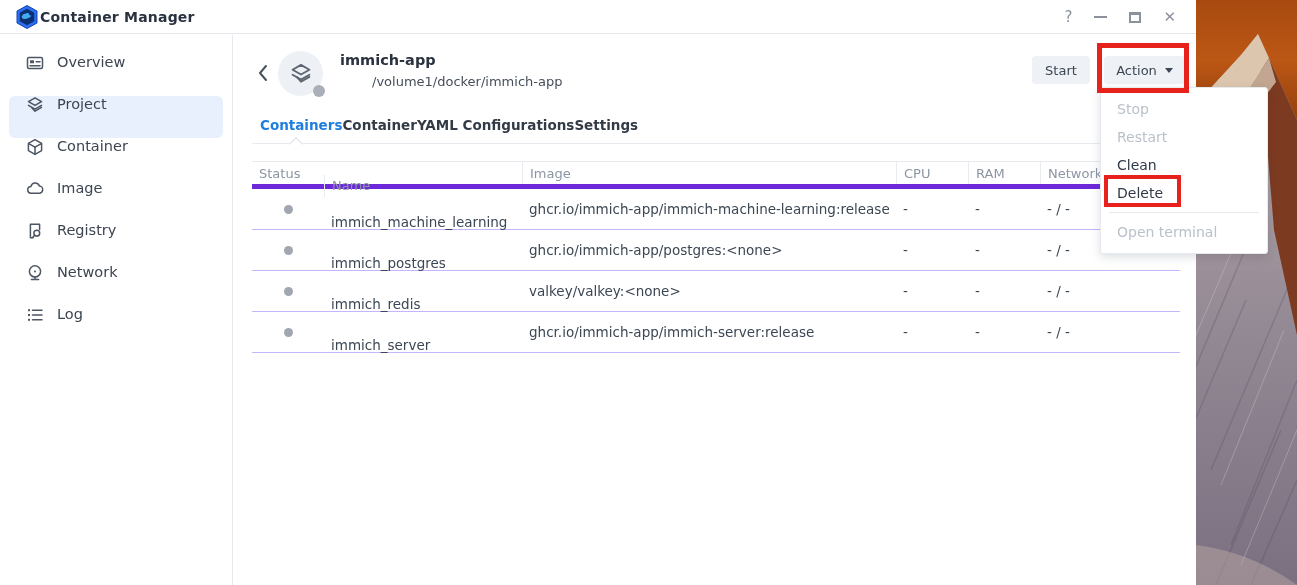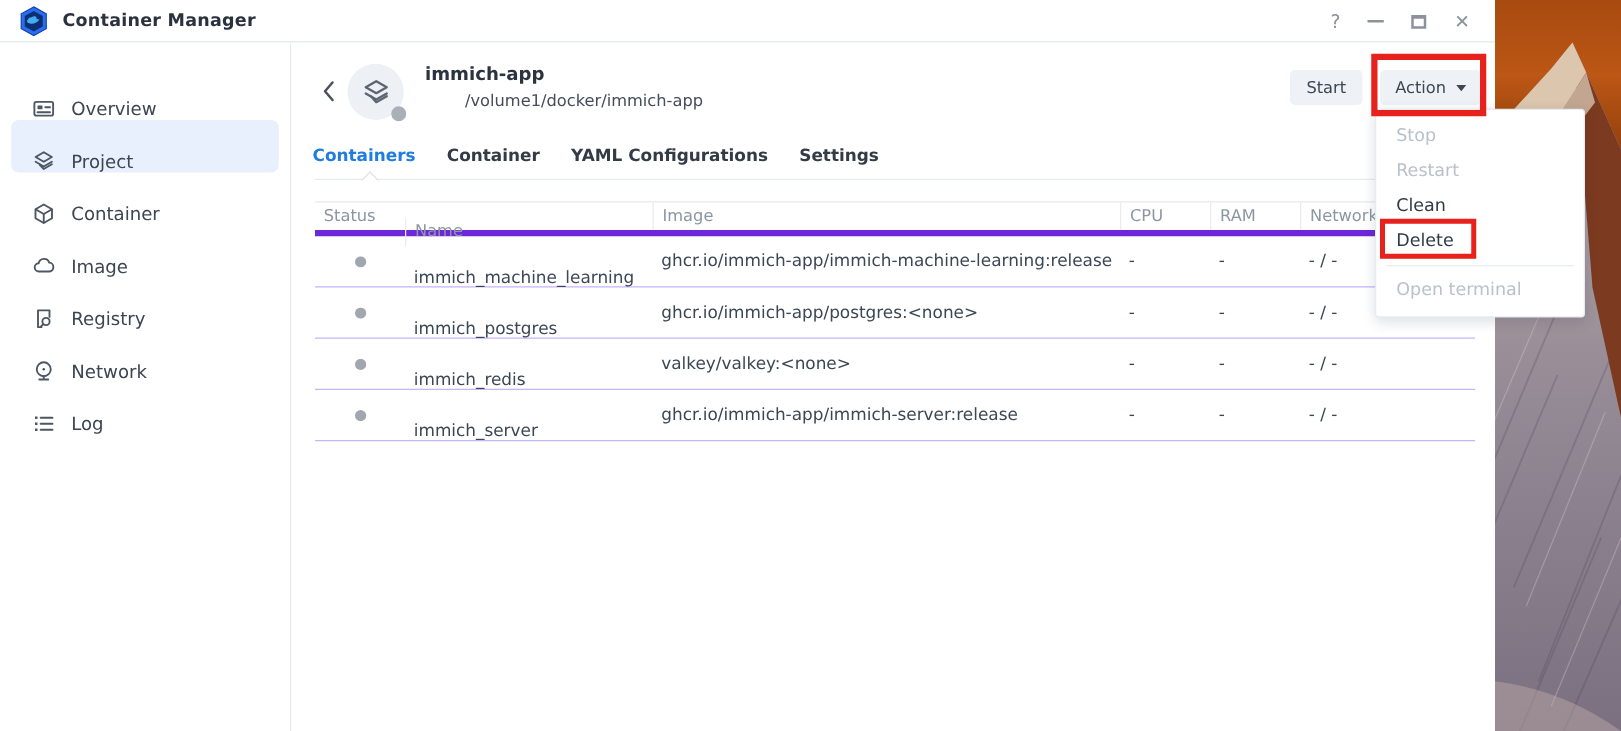--- a/index.html
+++ b/index.html
@@ -10,30 +10,30 @@
   
   .wallpaper { position:absolute; left:1196px; top:0; width:101px; height:585px; z-index:1; }
   .wallpaper svg { display:block; }
 
   
   .window { position:absolute; left:0; top:0; width:1196px; height:585px; background:#fff; z-index:2; }
 
   .titlebar { position:absolute; left:0; top:0; width:1196px; height:34px;
               border-bottom:1px solid #e4e7eb; display:flex; align-items:center; }
   .logo { margin-left:14px; width:26px; height:26px; }
-  .app-title { margin-left:10px; font-size:14px; font-weight:bold; color:#2a3240; letter-spacing:.2px; }
+  .app-title { font-size:14px; font-weight:bold; color:#2a3240; letter-spacing:.2px; }
   .win-controls { position:absolute; right:20px; top:0; height:34px; display:flex; align-items:center; gap:22px; color:#8b929c; }
   .win-btn { cursor:default; font-size:15px; line-height:1; display:flex; align-items:center; justify-content:center; }
   .min-bar { width:13px; height:2px; background:#8b929c; }
   .max-box { width:12px; height:11px; border:2px solid #8b929c; border-top-width:3px; }
 
   
   .sidebar { position:absolute; left:0; top:35px; width:233px; height:550px;
              border-right:1px solid #e6e9ec; padding-top:19px; background:#fff; }
-  .side-item { height:42px; margin:0 9px; display:flex; align-items:flex-end; gap:13px;
+  .side-item { height:42px; margin:0 9px; display:flex; align-items:flex-start; gap:13px;
                padding-left:17px; border-radius:6px; font-size:14.5px; color:#3d4552; cursor:pointer; }
   .side-item.selected { background:#e7f0fc; }
   .side-item svg { flex:0 0 18px; }
 
   
   .content { position:absolute; left:234px; top:35px; width:962px; height:550px; }
 
   .back-btn { position:absolute; left:22px; top:28px; width:18px; height:22px; cursor:pointer; }
   .avatar { position:absolute; left:44px; top:16px; width:45px; height:45px; border-radius:50%;
             background:#edf0f4; display:flex; align-items:center; justify-content:center; }
@@ -43,21 +43,21 @@
   .proj-path { position:absolute; left:106px; top:39px; font-size:13px; color:#454e5a;margin-left:32px; }
 
   .btn { position:absolute; top:21px; height:28px; background:#eef1f5; border:none; border-radius:4px;
          font-size:13px; color:#3c4754; font-family:inherit; display:flex; align-items:center;
          justify-content:center; cursor:pointer; }
   .btn-start { left:798px; width:58px; }
   .btn-action { left:870px; width:81px; gap:8px; }
   .caret-down { width:0; height:0; border-left:4px solid transparent; border-right:4px solid transparent;
                 border-top:5px solid #3c4754; }
 
-  .tabs { position:absolute; left:16px; top:82px; display:flex; gap:25px; }
+  .tabs { position:absolute; left:26px; top:82px; display:flex; }
   .tab { font-size:13.5px; font-weight:bold; color:#333b46; cursor:pointer; padding-bottom:6px; }
   .tab.active { color:#1f7ddf; }
   .tabs-divider { position:absolute; left:18px; top:108px; width:946px; height:1px; background:#e7eaee; }
   .tab-notch { position:absolute; left:57px; top:104px; width:10px; height:10px; background:#fff;
                border-left:1px solid #dde1e6; border-top:1px solid #dde1e6; transform:rotate(45deg); }
 
   
   .table { position:absolute; left:18px; top:126px; width:928px; }
   .thead { display:flex; height:28px; border-top:1px solid #e6e9ed; border-bottom:5px solid #6d28d9;
            align-items:center; color:#8c96a3; font-size:13px; }

